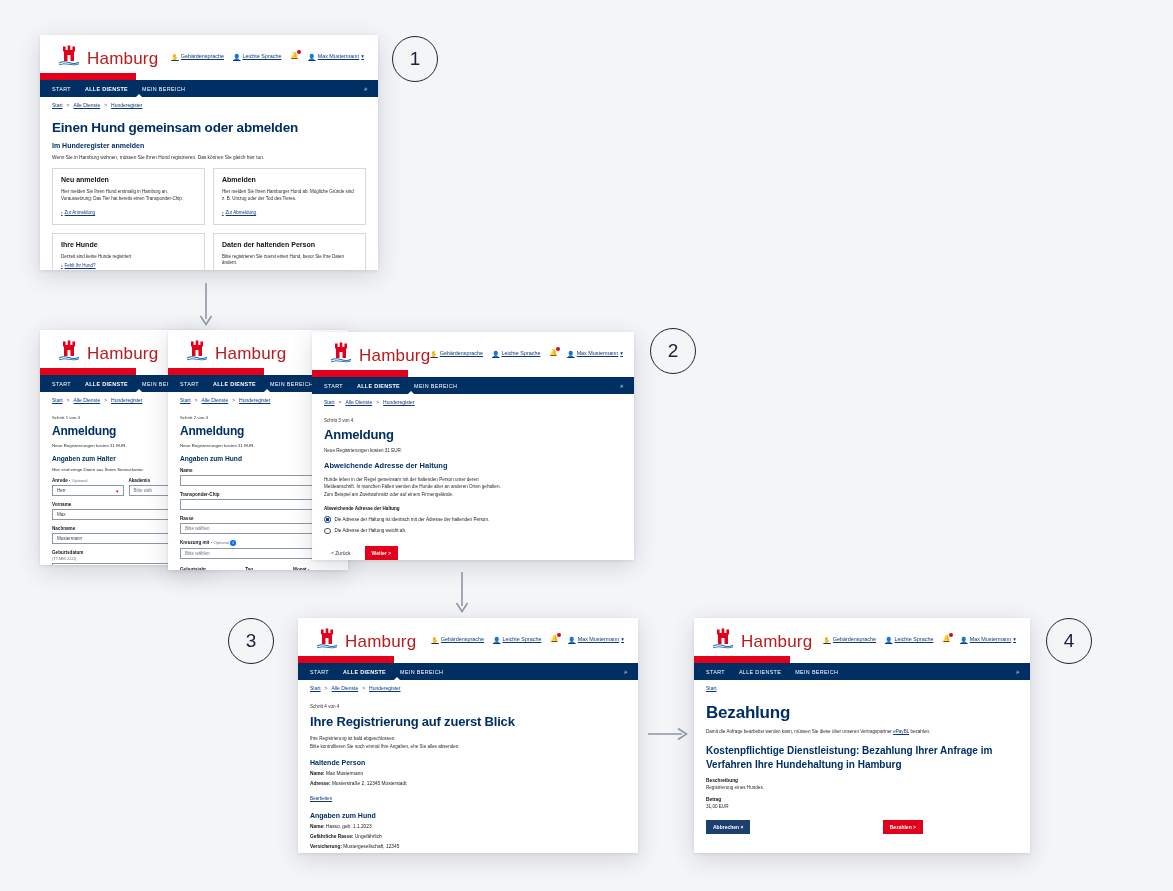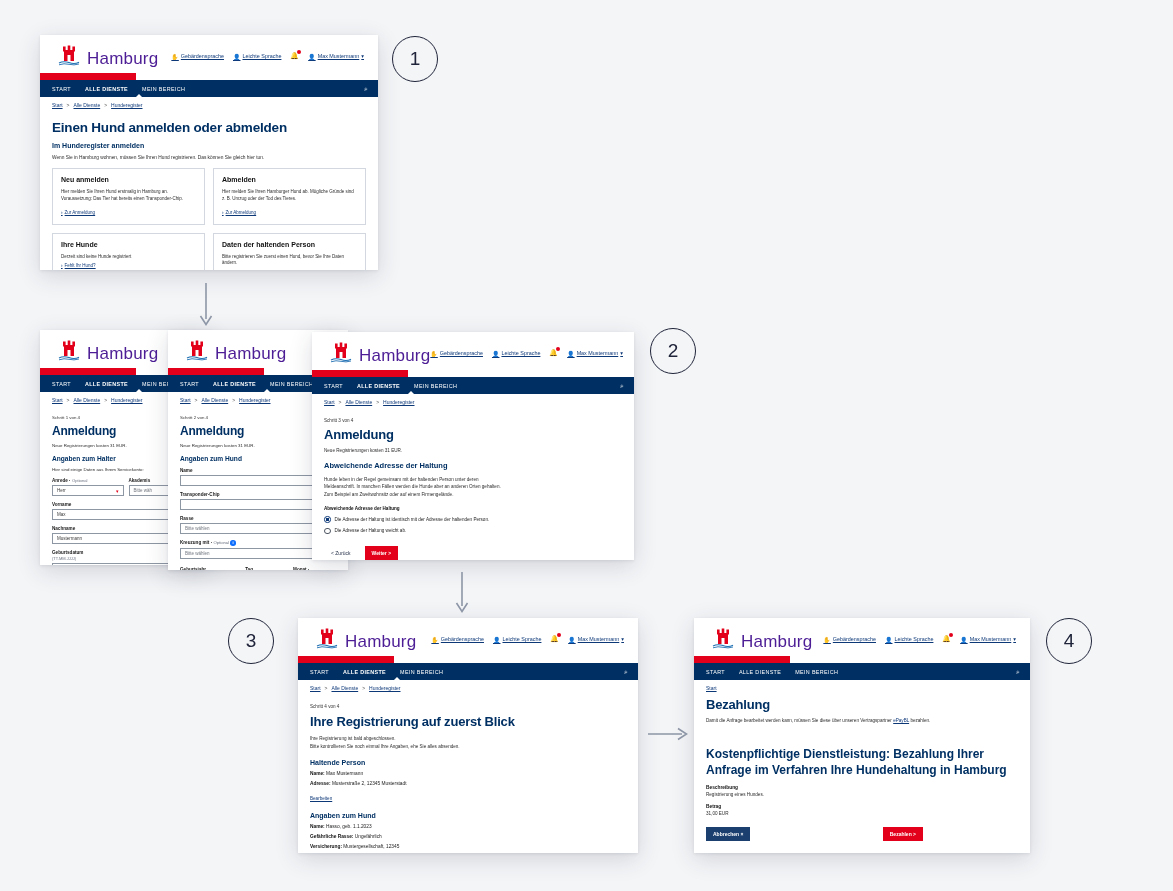--- a/index.html
+++ b/index.html
@@ -17,21 +17,21 @@
     background: #ffffff;
     box-shadow: 0 6px 22px rgba(35,45,70,.16), 0 1px 3px rgba(35,45,70,.10);
     overflow: hidden;
   }
   .panel-inner { position: relative; width: 100%; height: 100%; overflow: hidden; }
 
   
   .hdr { display: flex; align-items: center; padding: 10px 14px 6px 18px; }
   .logo { display: flex; align-items: flex-end; gap: 7px; }
   .crest { display: block; }
-  .wordmark { font-size: 17px; color: #4c1d95; letter-spacing: .2px; line-height: 1; }
+  .wordmark { font-size: 17px; color: #b91c1c; letter-spacing: .2px; line-height: 1; }
   .hdr-right { margin-left: auto; display: flex; align-items: center; gap: 9px; }
   .hlink { display: flex; align-items: center; gap: 2px; font-size: 5.4px; color: #0d3878; text-decoration: underline; white-space: nowrap; }
   .hlink .gl { font-size: 6px; color: #0d3878; }
   .bell { position: relative; font-size: 7px; color: #003063; }
   .bell .dot { position: absolute; top: -2px; right: -2px; width: 4px; height: 4px; border-radius: 50%; background: #e2001a; }
 
   
   .redtab { height: 7px; width: 96px; background: #e2001a; margin-left: 0; }
   .navbar {
     background: #003063; height: 17px; display: flex; align-items: center;
@@ -111,24 +111,24 @@
   #p3 { left: 298px; top: 618px; width: 340px; height: 235px; }
   #p3 .h1 { font-size: 13px; margin-top: 5px; }
   #p3 .lead { font-size: 4.6px; color: #2c2c2c; margin-top: 6px; line-height: 1.6; }
   #p3 .h3 { font-size: 7px; margin-top: 8px; }
   .kv { font-size: 4.8px; color: #1c1c1c; margin-top: 5px; }
   .kv b { color: #111; }
   .editlink { font-size: 4.6px; color: #0d3878; text-decoration: underline; margin-top: 6px; display: inline-block; }
 
   
   #p4 { left: 694px; top: 618px; width: 336px; height: 235px; }
-  #p4 .h1 { font-size: 13px; }
+  #p4 .h1 { font-size: 17px; margin-top: 6px; }
   #p4 .lead { font-size: 4.6px; color: #2c2c2c; margin-top: 6px; }
   #p4 .lead a { color: #0d3878; text-decoration: underline; }
-  #p4 .h2 { font-size: 12px; margin-top: 23px; line-height: 1.35; }
+  #p4 .h2 { font-size: 10px; margin-top: 10px; line-height: 1.35; }
   #p4 .lbl { font-size: 4.8px; font-weight: bold; color: #111; margin-top: 7px; }
   #p4 .val { font-size: 4.6px; color: #2c2c2c; margin-top: 2px; }
   .pay-row { display: flex; margin-top: 11px; }
   .pay-row .btn.red { margin-left: auto; margin-right: 95px; }
 
   
   .stepnum {
     position: absolute; width: 46px; height: 46px; border-radius: 50%;
     border: 1.6px solid #20243a; color: #20243a;
     display: flex; align-items: center; justify-content: center;
@@ -191,21 +191,21 @@
         <span class="search-ic">⌕</span>
       </div>
       <div class="crumbs">
         <a>Start</a>
         <span class="sep">&gt;</span>
         <a>Alle Dienste</a>
         <span class="sep">&gt;</span>
         <a>Hunderegister</a>
       </div>
       <div class="body">
-        <div class="h1">Einen Hund anmelden oder abmelden</div>
+        <div class="h1">Einen Hund gemeinsam oder abmelden</div>
         <div class="h2">Im Hunderegister anmelden</div>
         <div class="lead">Wenn Sie in Hamburg wohnen, müssen Sie Ihren Hund registrieren. Das können Sie gleich hier tun.</div>
         <div class="cardgrid">
           <div class="ccard">
             <h4>Neu anmelden</h4>
             <p>Hier melden Sie Ihren Hund erstmalig in Hamburg an. Voraussetzung: Das Tier hat bereits einen Transponder-Chip.</p>
             <span class="clink">
                 <span class="chev">›</span>
                 <span>Zur Anmeldung</span>
               </span>

